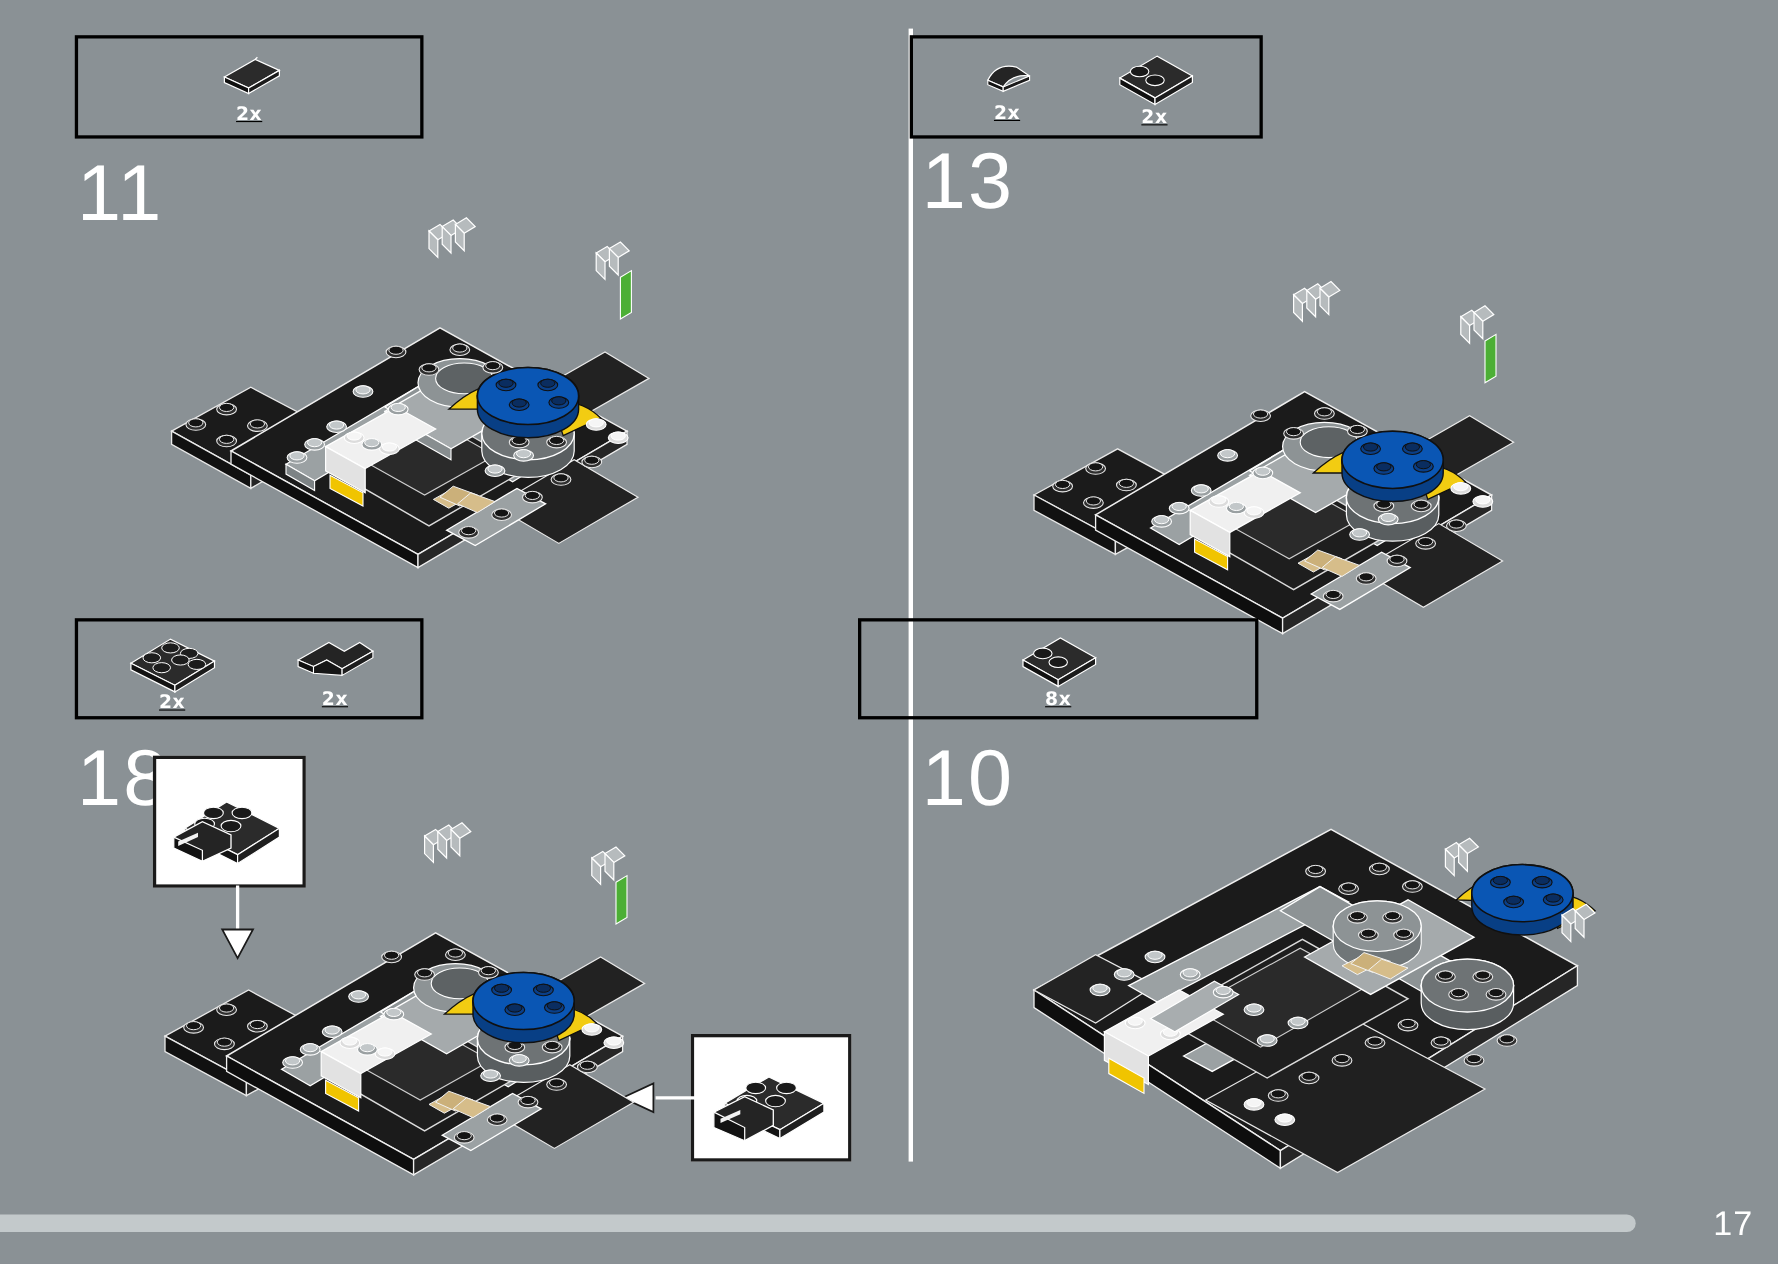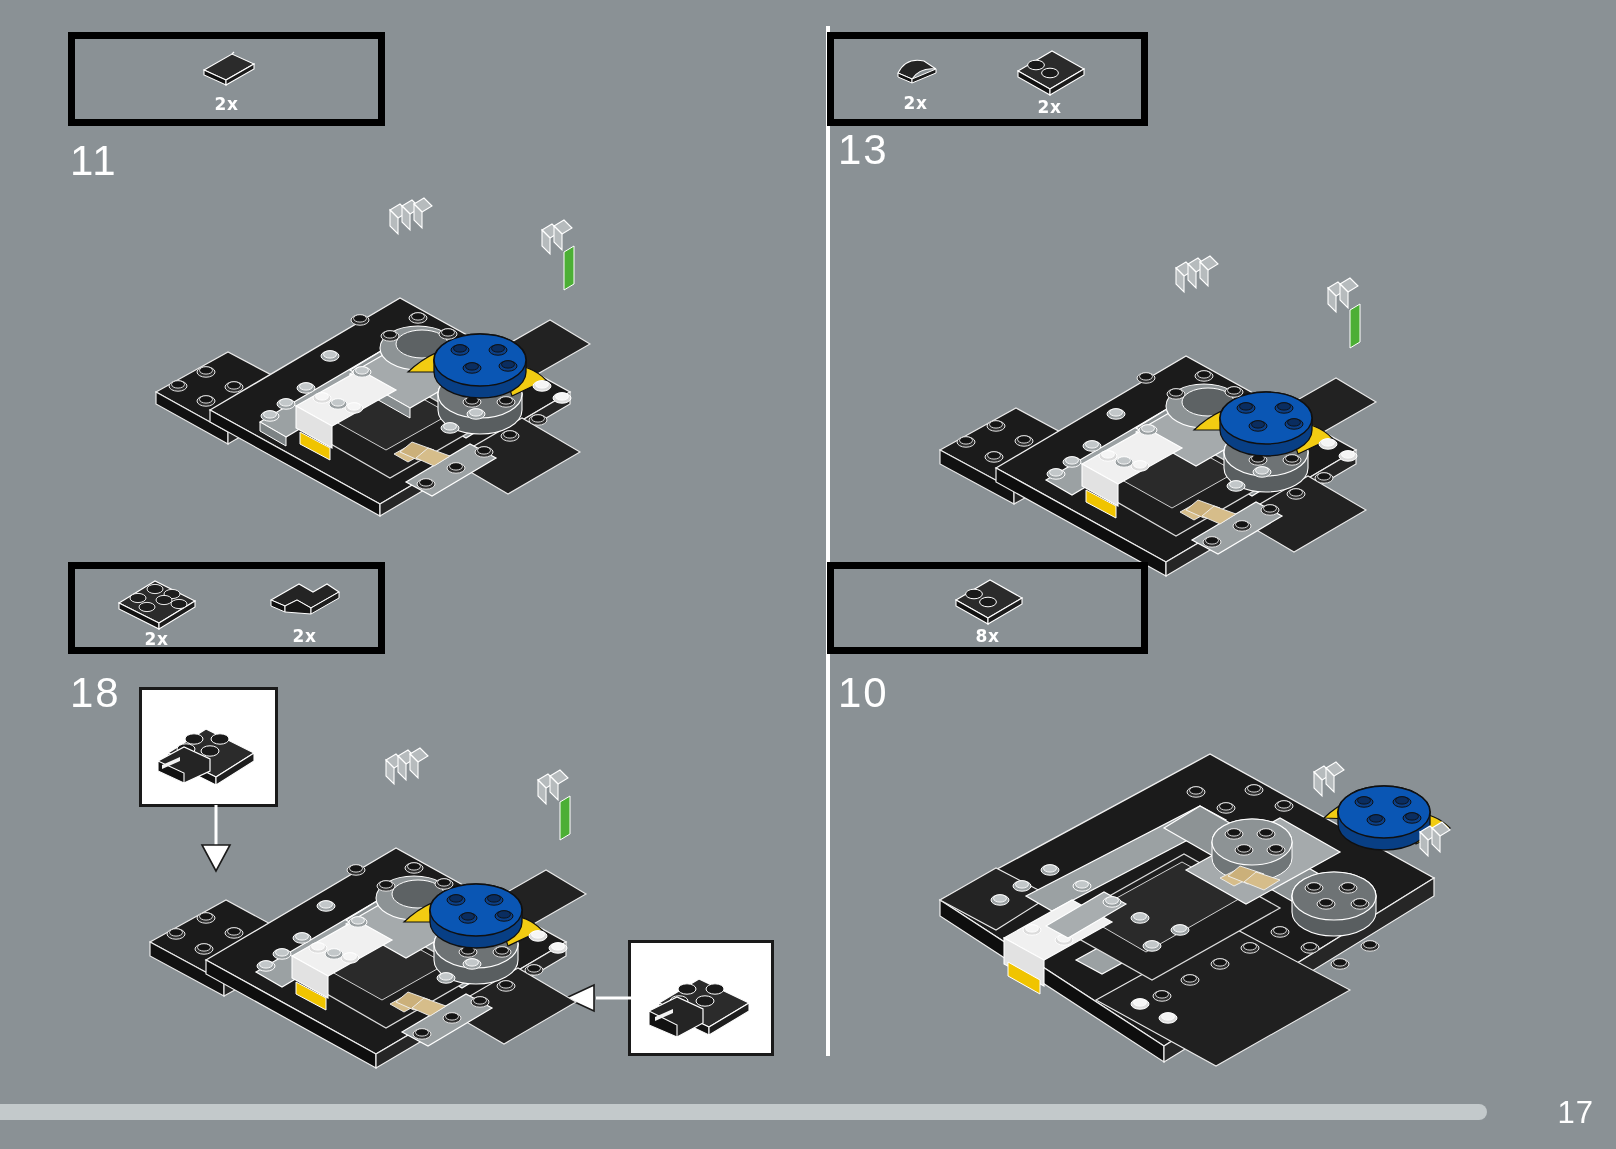--- a/index.html
+++ b/index.html
@@ -14,44 +14,45 @@
 
   
   .divider{
     position:absolute;left:826px;top:26px;width:4px;height:1030px;
     background:#ffffff;
   }
 
   
   .parts-box{
     position:absolute;
-    border:7px solid #000000;
+    border:3px solid #000000;
     box-sizing:border-box;
     display:flex;
     align-items:center;
     justify-content:center;
     gap:60px;
+    text-decoration:underline;
   }
   .part{
     display:flex;flex-direction:column;align-items:center;justify-content:center;
   }
   .part .qty{
     color:#ffffff;
     font-size:17px;
     font-weight:bold;
     letter-spacing:.5px;
     margin-top:4px;
     font-family:"DejaVu Sans", sans-serif;
   }
 
   
   .step-num{
     position:absolute;
     color:#ffffff;
-    font-size:42px;
+    font-size:72px;
     font-weight:300;
     letter-spacing:2px;
     line-height:1;
     font-family:"Liberation Sans", sans-serif;
   }
 
   
   .callout{
     position:absolute;
     background:#ffffff;
@@ -496,21 +497,21 @@
           <use href="#stud-blk" x="322" y="306"></use>
         <use href="#stud-blk" x="292" y="322"></use>
         <use href="#stud-gry" x="316" y="266"></use>
           <use href="#stud-gry" x="342" y="252"></use>
         <use href="#stud-wht" x="408" y="224"></use>
           <use href="#stud-wht" x="428" y="236"></use>
       </g>
     </svg>
   </div>
 
-  <div class="parts-box" style="left:827px;top:562px;width:321px;height:92px;">
+  <div class="parts-box" style="left:780px;top:562px;width:364px;height:92px;">
     <div class="part">
       <svg width="84" height="52" viewBox="0 0 84 52">
         <polygon points="10,30 44,10 76,28 42,48" fill="#2b2b2b" stroke="#ffffff" stroke-width="1.1"></polygon>
         <polygon points="10,30 42,48 42,54 10,36" fill="#111" stroke="#ffffff" stroke-width="1.1"></polygon>
         <polygon points="42,48 76,28 76,34 42,54" fill="#1b1b1b" stroke="#ffffff" stroke-width="1.1"></polygon>
         <ellipse cx="28" cy="24" rx="8.4" ry="4.8" fill="#1a1a1a" stroke="#ffffff" stroke-width="1"></ellipse>
         <ellipse cx="42" cy="32" rx="8.4" ry="4.8" fill="#1a1a1a" stroke="#ffffff" stroke-width="1"></ellipse>
       </svg>
       <div class="qty">8x</div>
     </div>

